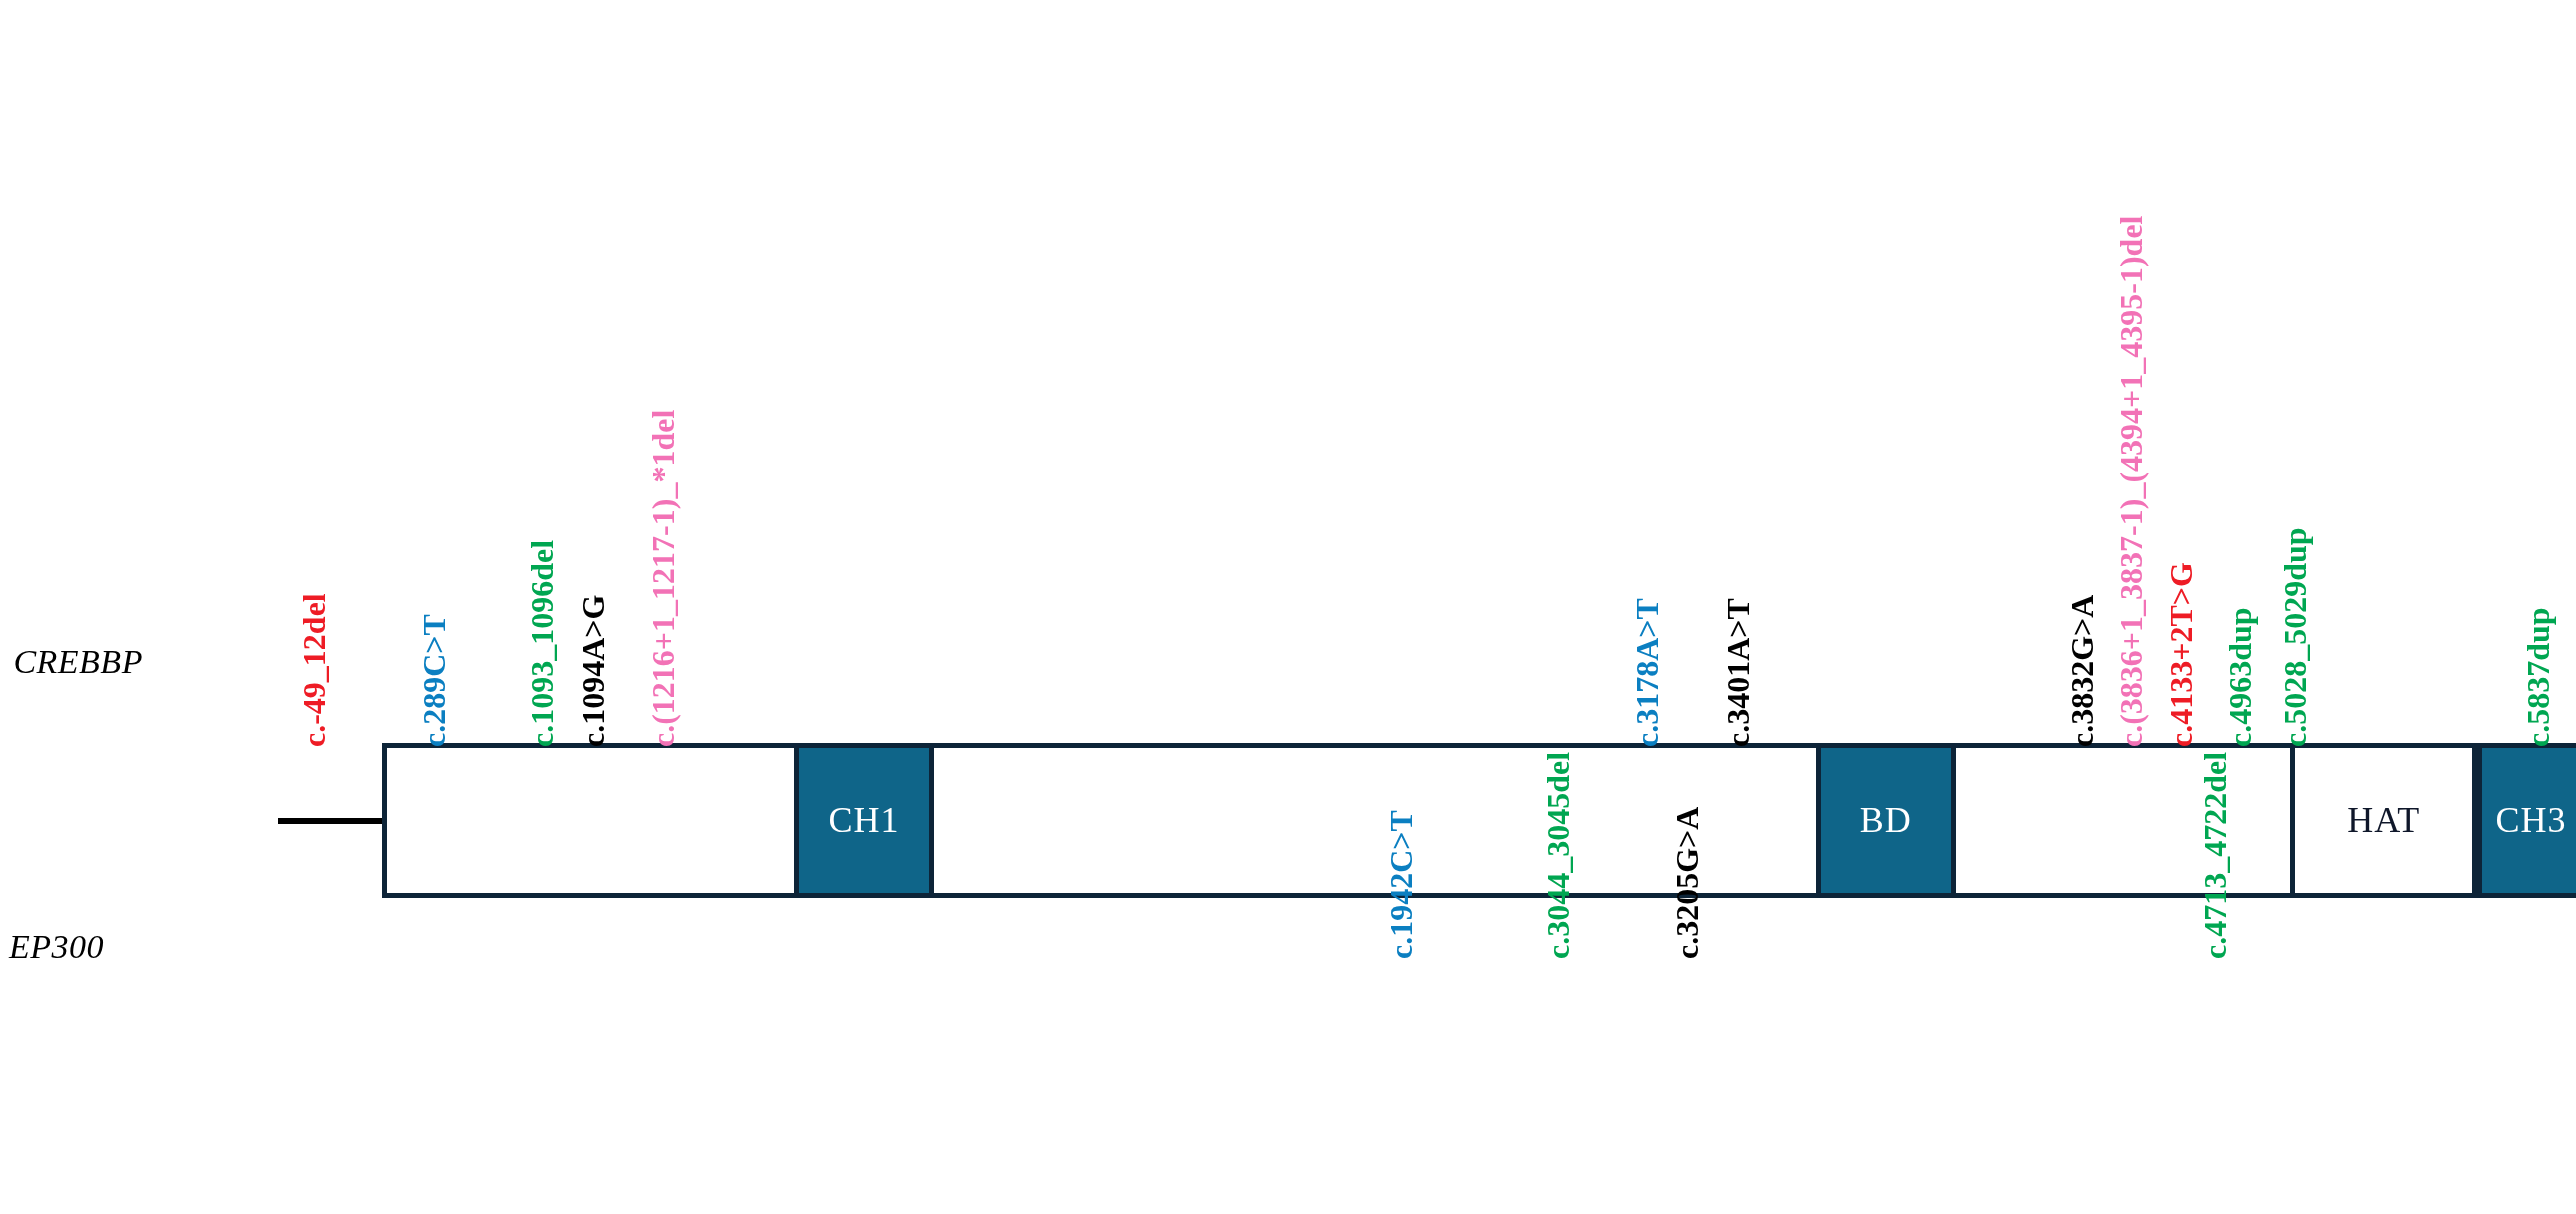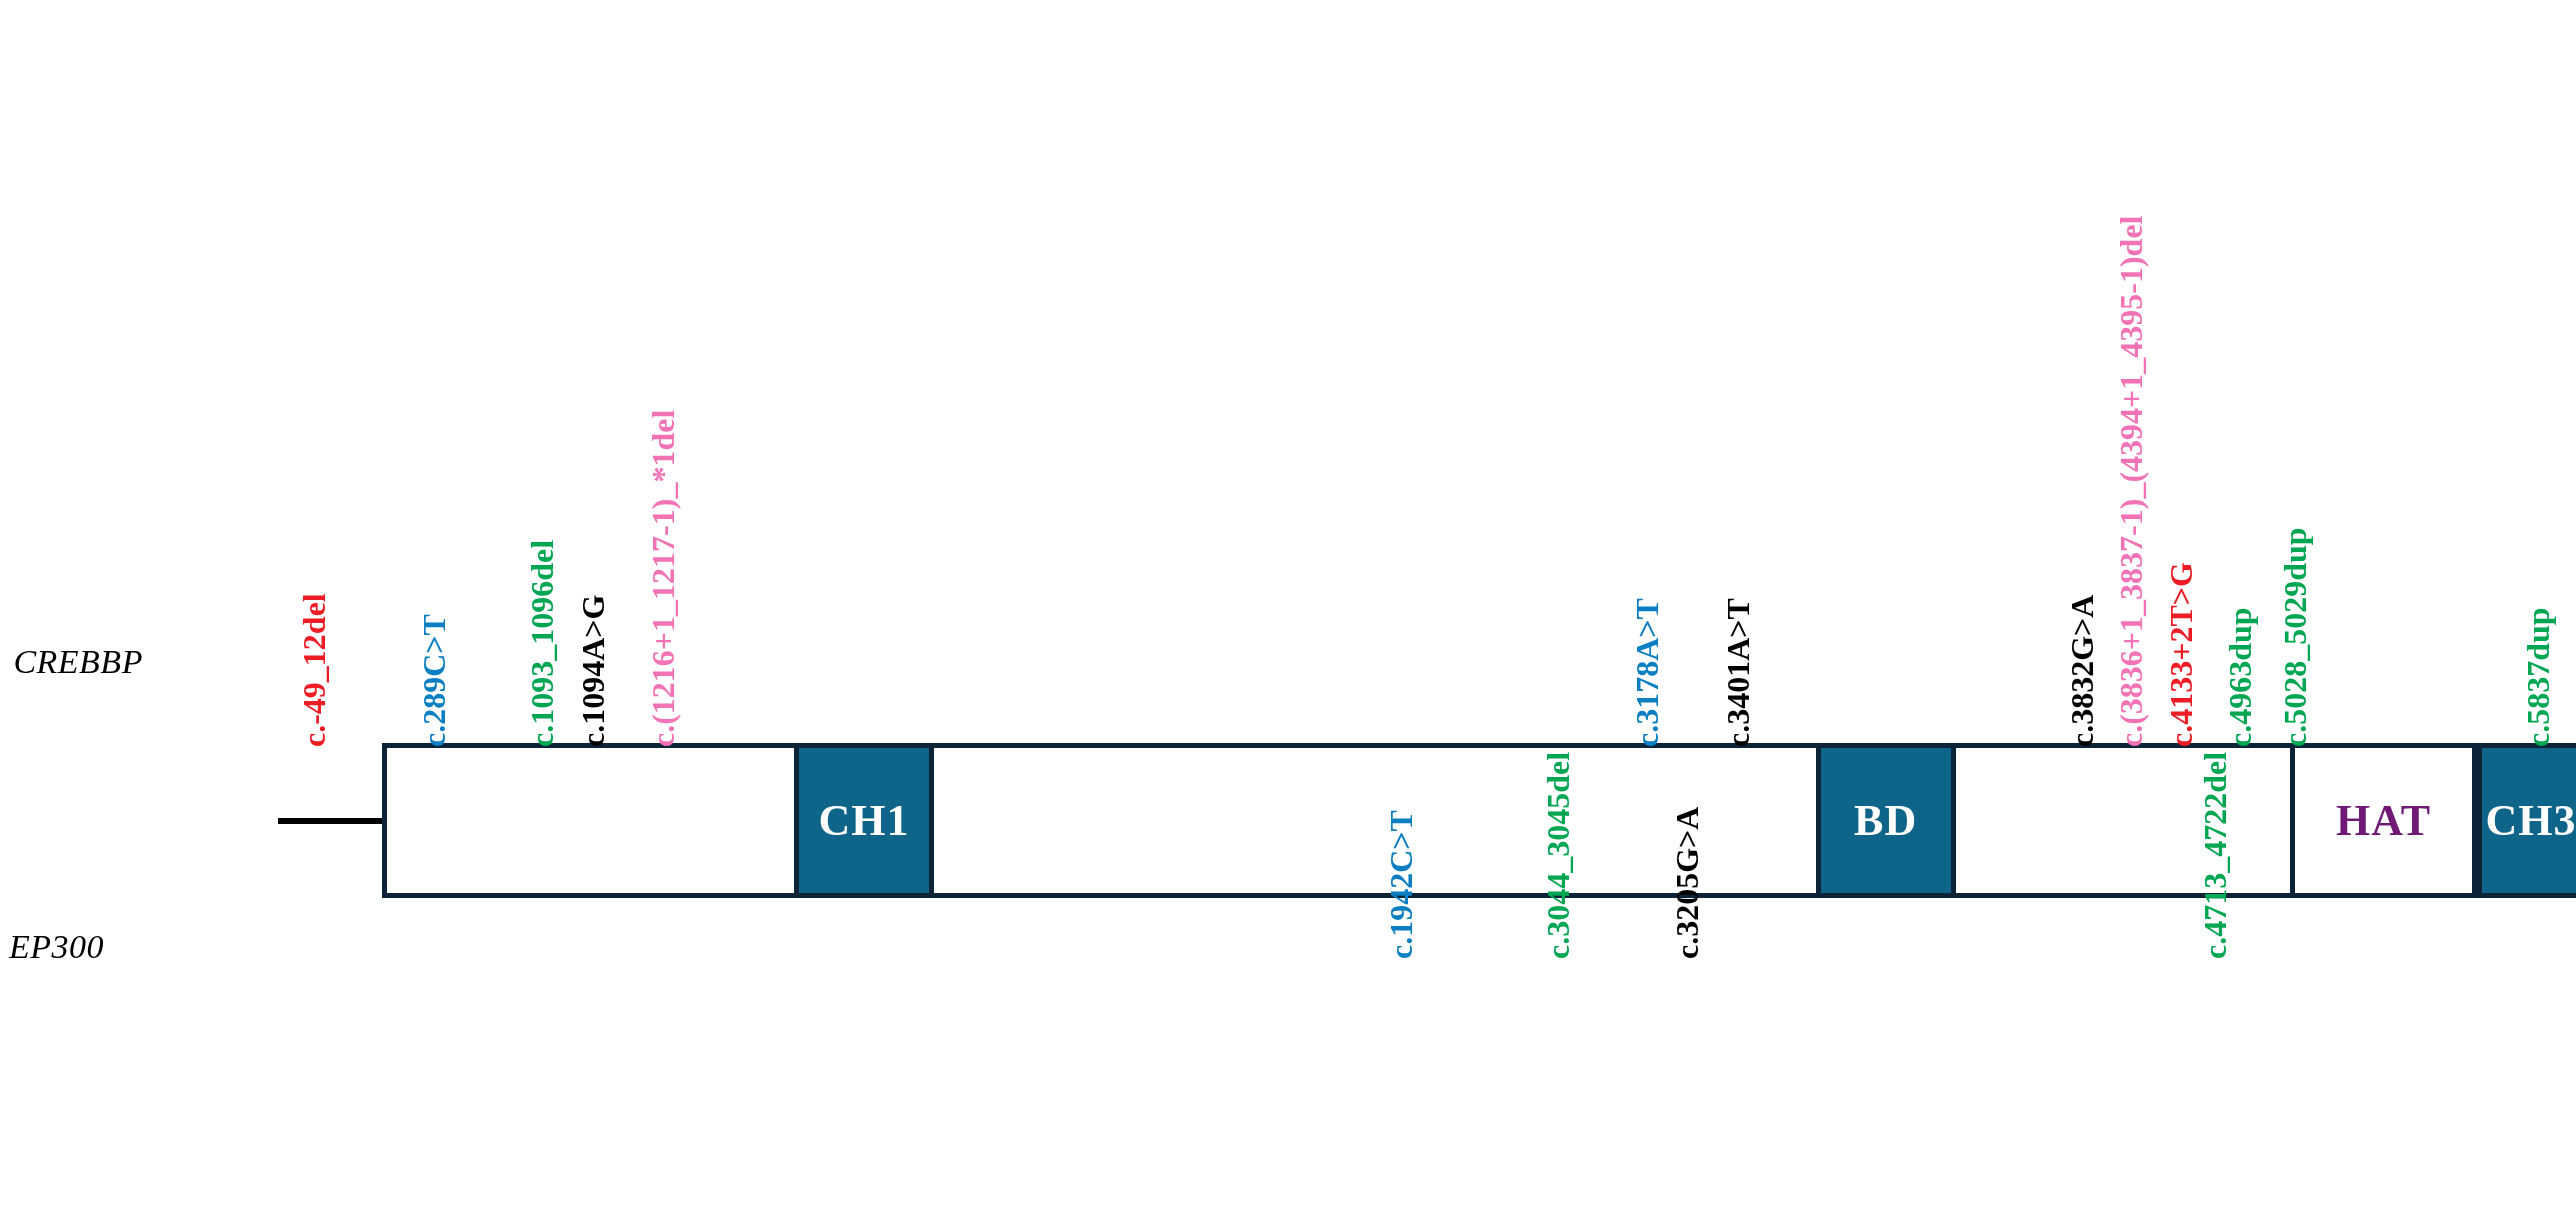--- a/index.html
+++ b/index.html
@@ -37,28 +37,28 @@
     height:155px;
     box-sizing:border-box;
     background:#0f6589;
     border:5.2px solid #0d2438;
     display:flex;align-items:center;justify-content:center;
   }
   .domain-box.plain{
     background:#ffffff;
   }
   .domain-label{
-    font-size:44px;
+    font-size:36px;
     color:#ffffff;
     font-family:"Liberation Serif", serif;
-    font-weight:700;
+    font-weight:400;
     white-space:nowrap;
     letter-spacing:1px;
   }
-  .domain-box.plain .domain-label{color:#701a75;}
+  .domain-box.plain .domain-label{color:#0f172a;}
 
   
   .term-line{
     position:absolute;
     height:6.2px;background:#000000;top:818px;
   }
   #term-left{left:278px;width:106px;}
 
   
   .variant{

